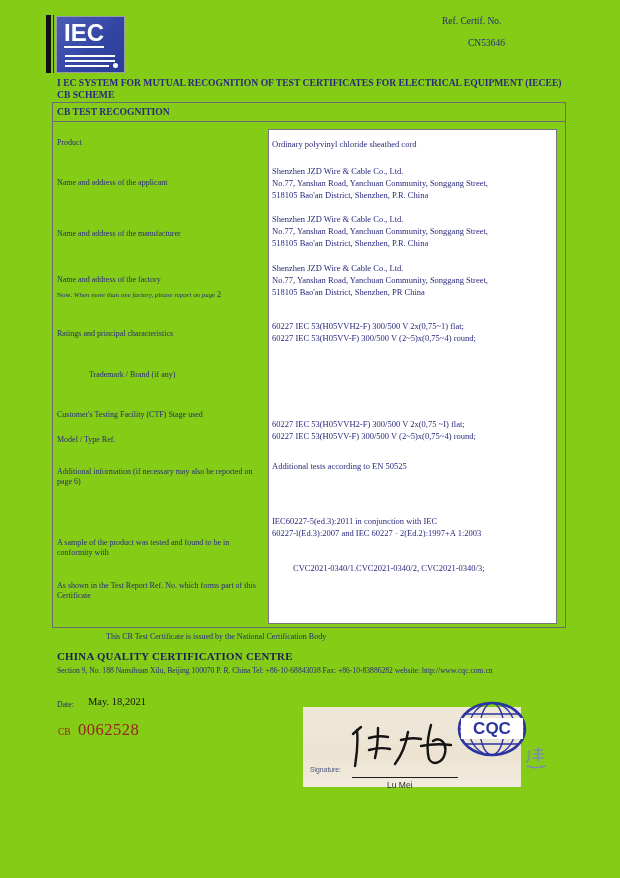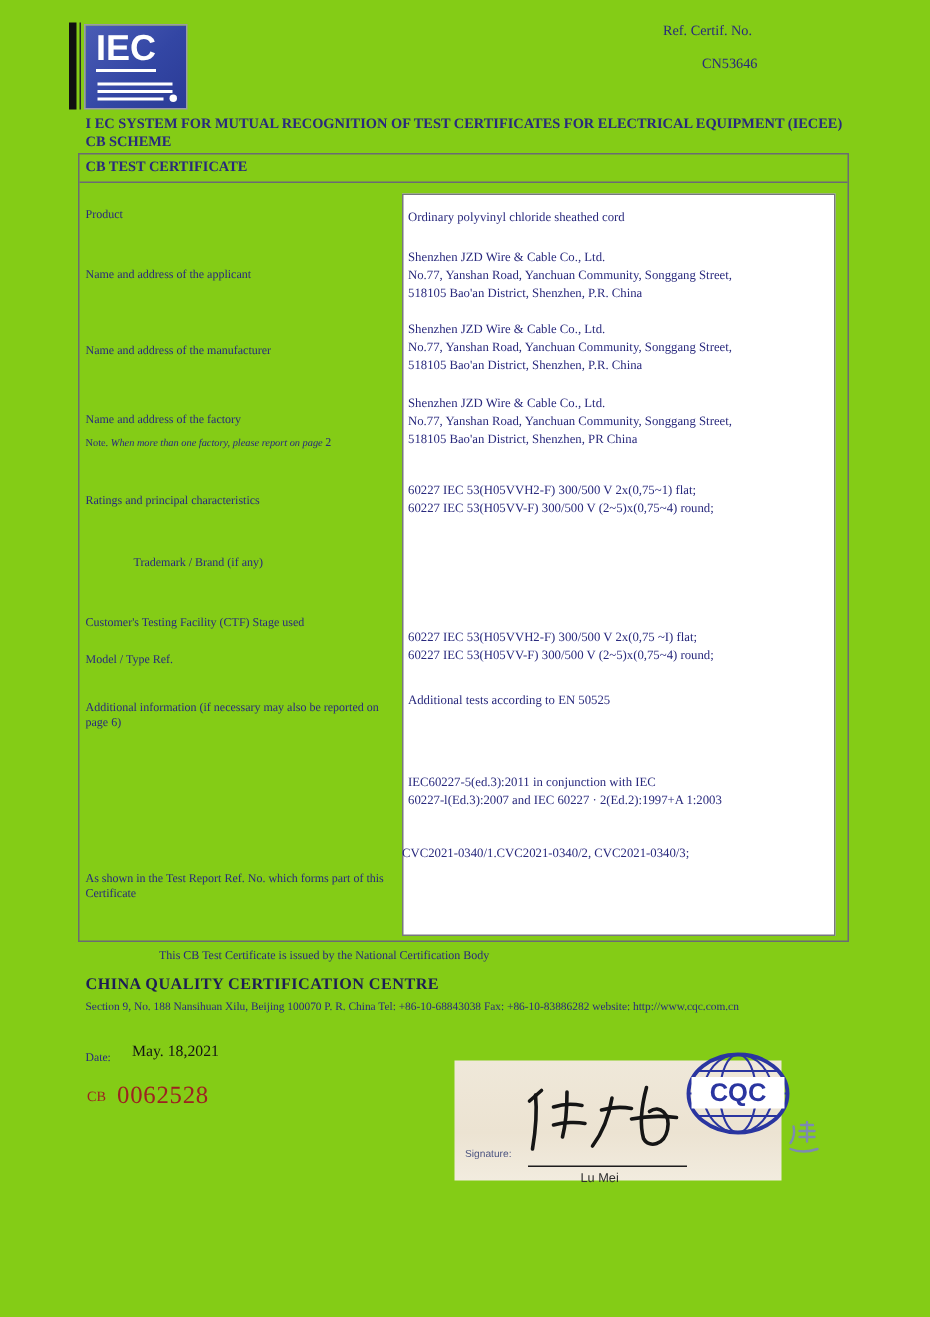--- a/index.html
+++ b/index.html
@@ -68,34 +68,35 @@
       <div class="iec-dot"></div>
     </div>
   </div>
 
   <div class="abs ref-label">Ref. Certif. No.</div>
   <div class="abs ref-no">CN53646</div>
 
   <div class="abs scheme-title">I EC SYSTEM FOR MUTUAL RECOGNITION OF TEST CERTIFICATES FOR ELECTRICAL EQUIPMENT (IECEE) CB SCHEME</div>
 
   <div class="abs outer-box"></div>
-  <div class="abs cert-title">CB TEST CERTIFICATE</div>
+  <div class="abs cert-title">CB TEST RECOGNITION</div>
   <div class="abs" style="left:53px;top:121px;width:512px;height:0;border-top:1px solid #6b6b74;"></div>
   <div class="abs inner-box"></div>
 
   <div class="abs lbl" style="left:57px;top:138px;">Product</div>
   <div class="abs lbl" style="left:57px;top:178px;">Name and address of the applicant</div>
   <div class="abs lbl" style="left:57px;top:229px;">Name and address of the manufacturer</div>
   <div class="abs lbl" style="left:57px;top:275px;">Name and address of the factory</div>
   <div class="abs note" style="left:57px;top:290px;"><span>Note.</span><i> When more than one factory, please report on page </i><span style="font-size:8px;">2</span></div>
   <div class="abs lbl" style="left:57px;top:329px;">Ratings and principal characteristics</div>
   <div class="abs lbl" style="left:57px;top:370px;margin-left:32px;">Trademark / Brand (if any)</div>
   <div class="abs lbl" style="left:57px;top:410px;">Customer's Testing Facility (CTF) Stage used</div>
   <div class="abs lbl" style="left:57px;top:435px;">Model / Type Ref.</div>
   <div class="abs lbl" style="left:57px;top:467px;width:205px;">Additional information (if necessary may also be reported on page 6)</div>
+  <div class="abs lbl" style="left:57px;top:538px;width:208px;">A sample of the product was tested and found to be in conformity with</div>
   <div class="abs lbl" style="left:57px;top:581px;width:208px;">As shown in the Test Report Ref. No. which forms part of this Certificate</div>
 
   <div class="abs val" style="left:272px;top:138px;">Ordinary polyvinyl chloride sheathed cord</div>
 
   <div class="abs val" style="left:272px;top:165px;width:282px;">
     <div>Shenzhen JZD Wire &amp; Cable Co., Ltd.</div>
     <div>No.77, Yanshan Road, Yanchuan Community, Songgang Street,</div>
     <div>518105 Bao'an District, Shenzhen, P.R. China</div>
   </div>
 
@@ -121,21 +122,21 @@
     <div>60227 IEC 53(H05VV-F) 300/500 V (2~5)x(0,75~4) round;</div>
   </div>
 
   <div class="abs val" style="left:272px;top:460px;">Additional tests according to EN 50525</div>
 
   <div class="abs val" style="left:272px;top:515px;width:282px;">
     <div>IEC60227-5(ed.3):2011 in conjunction with IEC</div>
     <div>60227-l(Ed.3):2007 and IEC 60227 · 2(Ed.2):1997+A 1:2003</div>
   </div>
 
-  <div class="abs val" style="left:268px;top:562px;">CVC2021-0340/1.CVC2021-0340/2, CVC2021-0340/3;</div>
+  <div class="abs val" style="left:293px;top:562px;">CVC2021-0340/1.CVC2021-0340/2, CVC2021-0340/3;</div>
 
   <div class="abs issued">This CB Test Certificate is issued by the National Certification Body</div>
   <div class="abs centre-name">CHINA QUALITY CERTIFICATION CENTRE</div>
   <div class="abs section-line">Section 9, No. 188 Nansihuan Xilu, Beijing 100070 P. R. China Tel: +86-10-68843038 Fax: +86-10-83886282 website: http://www.cqc.com.cn</div>
   <div class="abs date-label">Date:</div>
   <div class="abs date-value">May. 18,2021</div>
   <div class="abs cb-prefix">CB</div>
   <div class="abs cb-number">0062528</div>
 
   <div class="abs sig-patch"></div>

